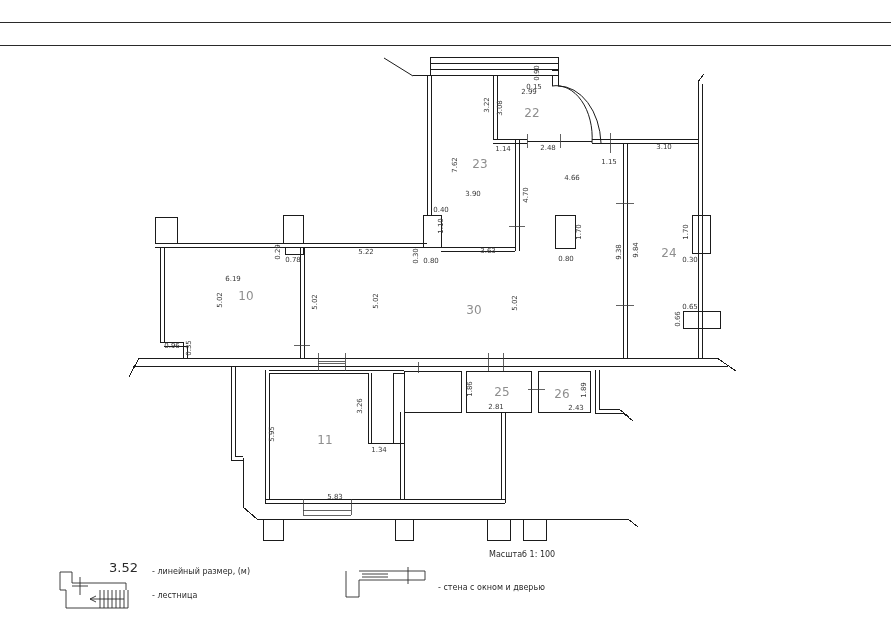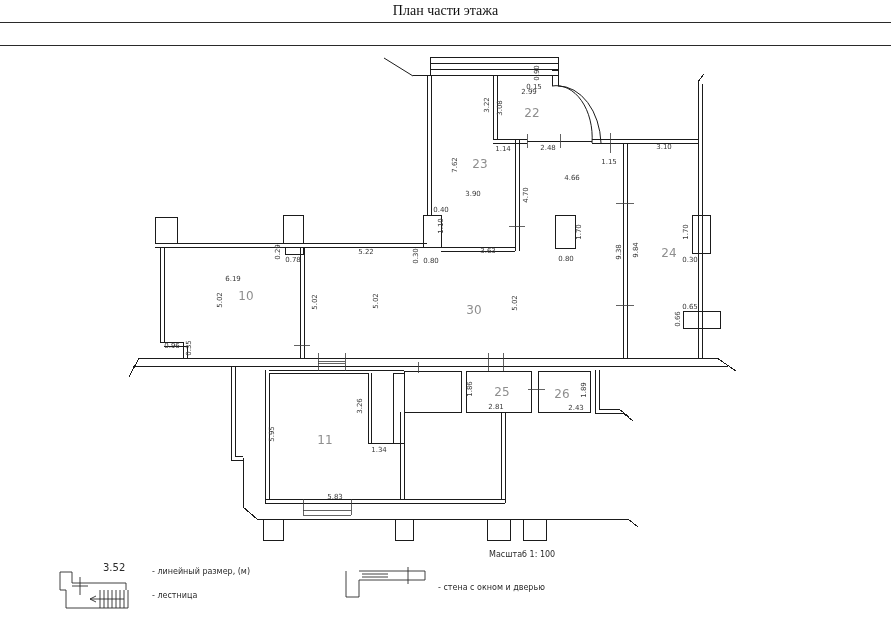--- a/index.html
+++ b/index.html
@@ -12,32 +12,31 @@
   .hline{position:absolute;left:0;right:0;border-top:1px solid #2a2a2a;height:0;}
   #hline1{top:22px;} #hline2{top:45px;}
   #drawing{position:absolute;left:0;top:0;}
   #plan-labels{position:absolute;left:0;top:0;width:891px;height:617px;pointer-events:none;text-decoration:underline;}
   .dim{position:absolute;font-size:7px;line-height:7px;color:#383838;white-space:nowrap;
        transform:translate(-50%,-50%);}
   .dim.rot{transform:translate(-50%,-50%) rotate(-90deg);}
   .room-num{position:absolute;font-size:12px;line-height:12px;color:#8e8e8e;white-space:nowrap;
        transform:translate(-50%,-50%);}
   .leg{position:absolute;font-size:8px;line-height:9px;color:#2a2a2a;white-space:nowrap;}
-  #legend-stair-dim{left:103px;top:563px;font-size:10px;}
+  #legend-stair-dim{left:109px;top:563px;font-size:13px;}
   #legend-linear{left:152px;top:567px;}
   #legend-stairs{left:152px;top:591px;}
   #legend-scale{left:489px;top:550px;text-align:center;}
   #legend-wall{left:438px;top:583px;}
 </style>
 </head>
 <body>
 
 <div class="page">
 
-  <div class="hdr" id="plan-title">План части этажа</div>
   <div class="hline" id="hline1"></div>
   <div class="hline" id="hline2"></div>
 
   <svg id="drawing" width="891" height="617" viewBox="0 0 891 617">
 
     <g stroke="#1b1b1b" stroke-width="1" fill="none" shape-rendering="crispEdges">
 
       <path d="M430,57 H558 M430,63 H558 M430,69 H558 M413,75 H558 M430,57 V75 M558,57 V75"></path>
 
       <path d="M427,76 V215 M431,76 V215"></path>

